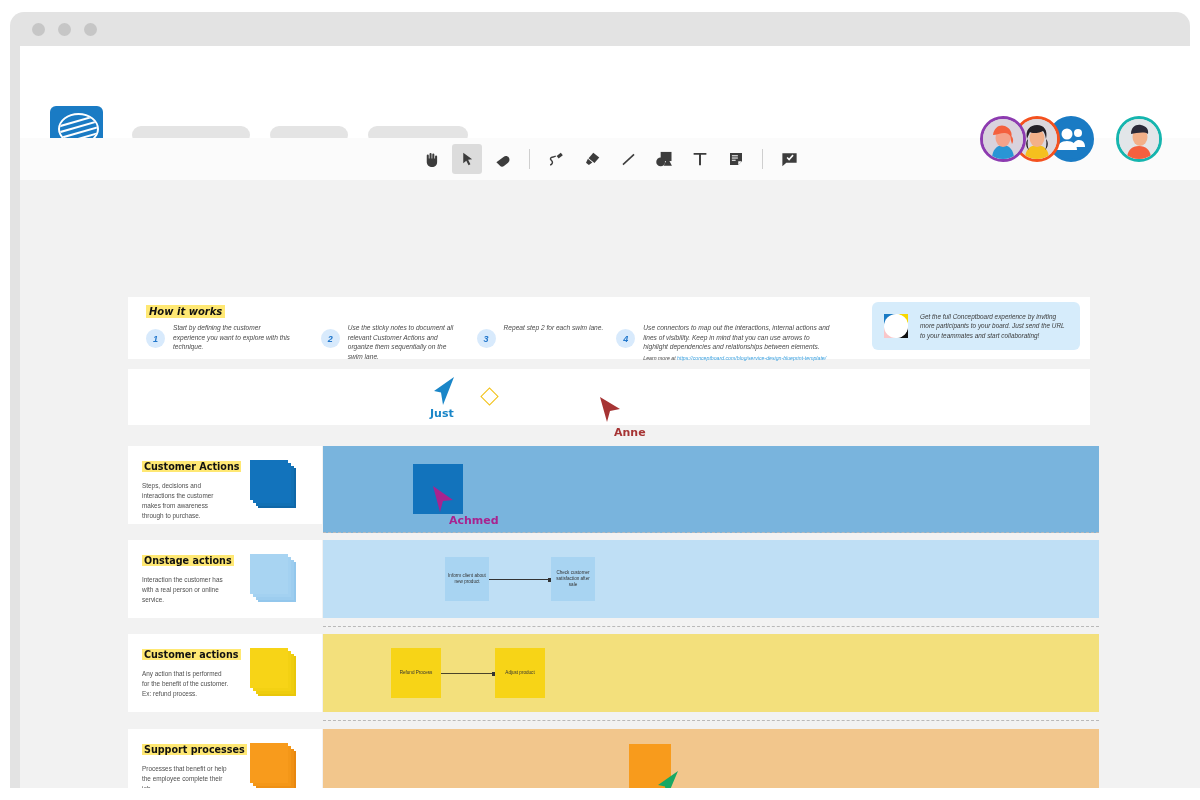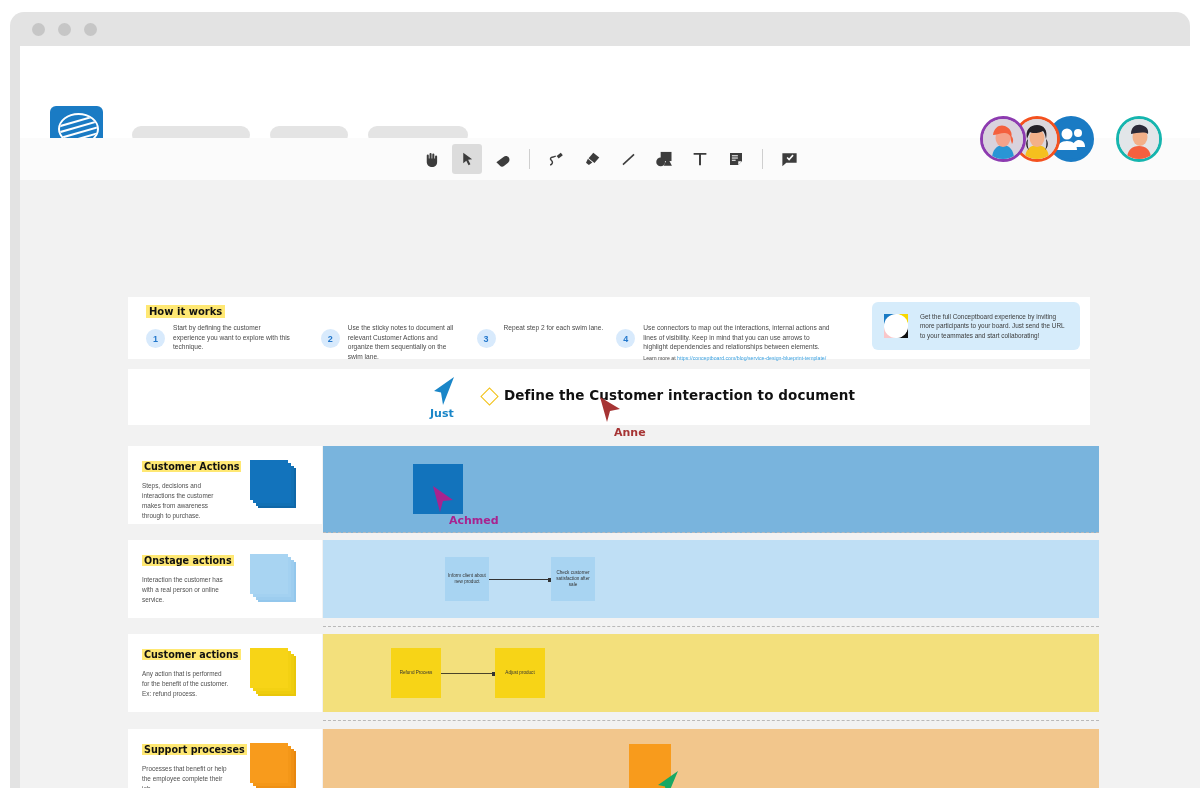--- a/index.html
+++ b/index.html
@@ -92,21 +92,21 @@
   .title-icon:after{
     content:"";position:absolute;left:5px;top:4px;width:4px;height:23px;background:#ef426f;
     transform:rotate(32deg);border-radius:1px;
   }
   .title-text{
     font-family:"DejaVu Sans",sans-serif;font-weight:bold;font-size:17px;color:#111;
     letter-spacing:.2px;
   }
 
   
-  .hiw{left:108px;top:117px;width:962px;height:62px;}
+  .hiw{left:108px;top:117px;width:962px;height:62px;font-style:italic;}
   .hiw-label{
     position:absolute;left:18px;top:8px;font-family:"DejaVu Sans",sans-serif;font-weight:bold;
     font-size:10px;color:#111;background:#ffe873;padding:1px 3px;
   }
   .steps{position:absolute;left:18px;top:26px;display:flex;width:700px;}
   .step{display:flex;align-items:flex-start;}
   .step-num{
     width:19px;height:19px;border-radius:50%;background:#d8eafc;color:#2277cc;
     font-size:9px;font-weight:bold;display:flex;align-items:center;justify-content:center;
     flex:none;margin-right:8px;margin-top:6px;
@@ -351,21 +351,20 @@
 
         <div class="card inter">
           <div class="peter cursor-wrap">
             <svg width="26" height="32" viewBox="0 0 26 32">
               <path d="M24 2 L4 16 L11 17.5 L13 30 z" fill="#1a86c8"></path>
             </svg>
             <div class="cursor-lbl" style="color:#1a86c8;margin-top:-4px">Just</div>
           </div>
 
           <span class="diamond"></span>
-          <span class="inter-txt">Define the Customer interaction to document</span>
 
           <div class="anne cursor-wrap">
             <svg width="26" height="30" viewBox="0 0 26 30">
               <path d="M2 2 L22 14 L12 16 L9 27 z" fill="#a63434"></path>
             </svg>
             <div class="cursor-lbl" style="color:#a63434;margin-top:-3px;margin-left:16px">Anne</div>
           </div>
         </div>
 
         <div class="lane-label" style="top:266px">

